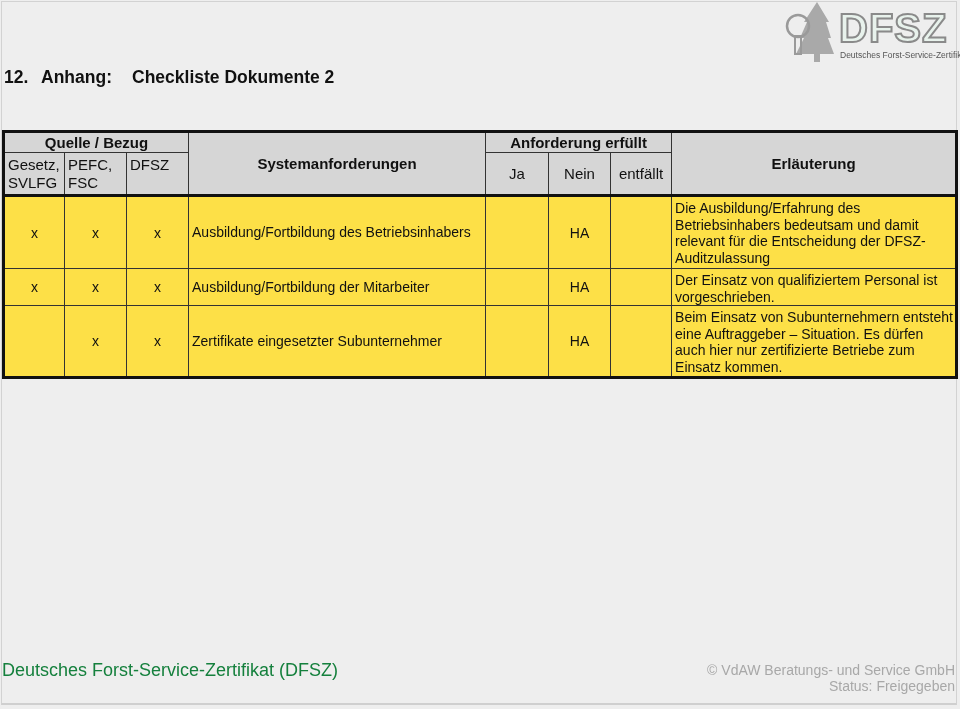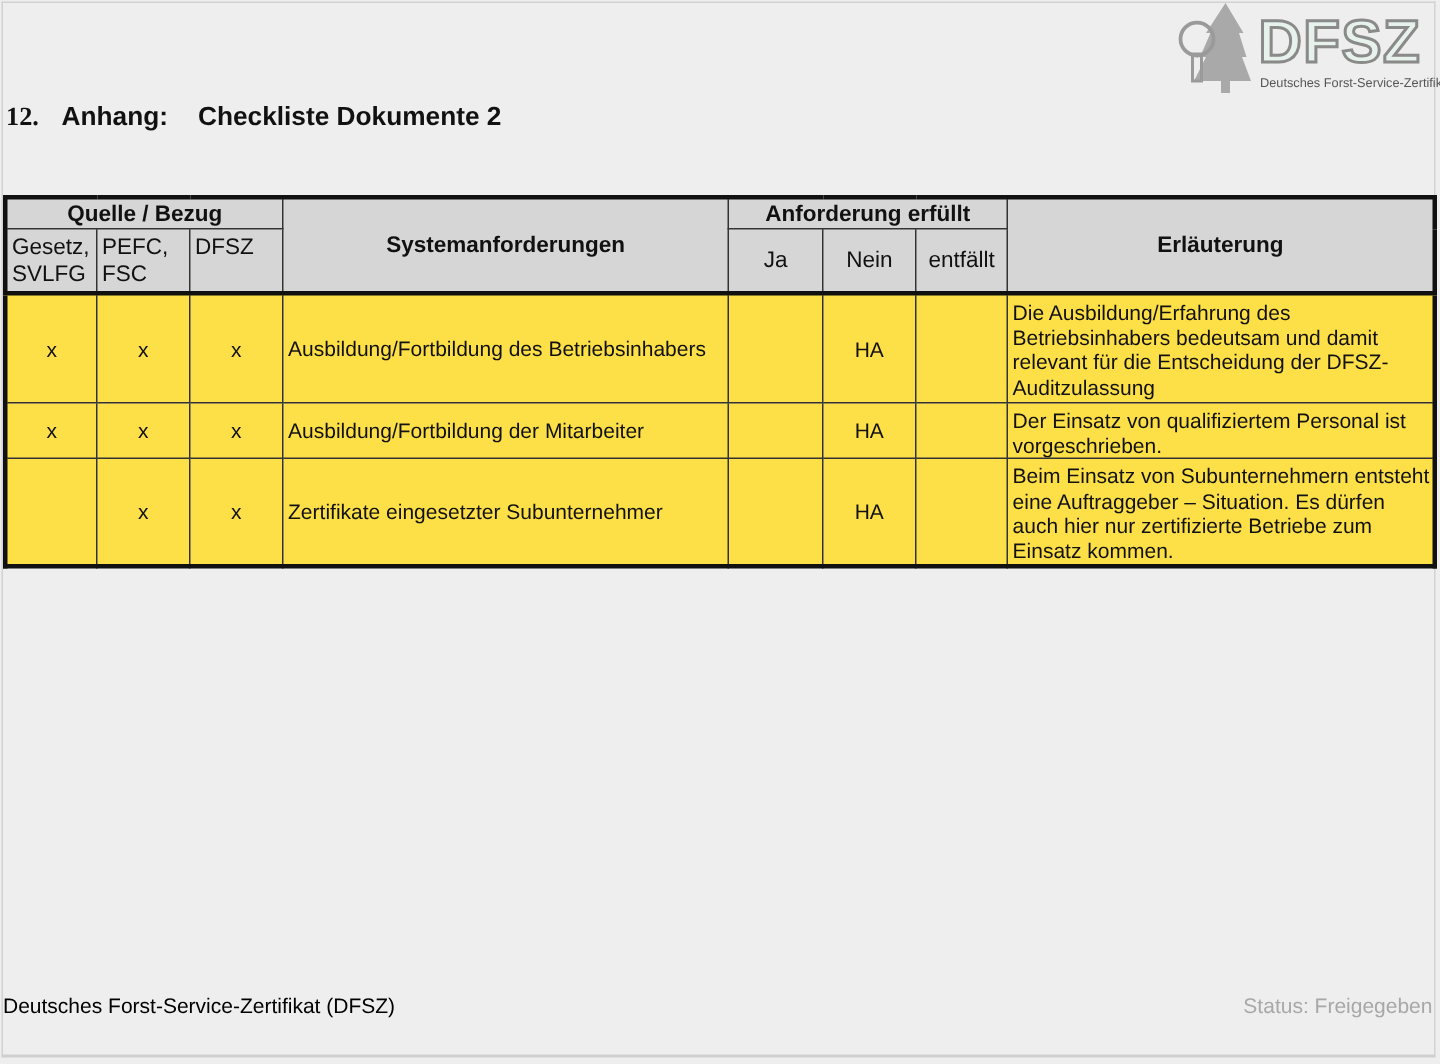--- a/index.html
+++ b/index.html
@@ -27,21 +27,21 @@
     }
     .logo-sub {
       position: absolute; left: 56px; top: 48px;
       font-size: 8.5px; color: #555; white-space: nowrap;
     }
     
     .heading {
       position: absolute; left: 4px; top: 67px;
       font-size: 17.5px; font-weight: bold; white-space: nowrap;
     }
-    .heading .num { display: inline-block; width: 37px; font-family: Liberation Serif, serif; }
+    .heading .num { display: inline-block; width: 37px; }
     .heading .lab { display: inline-block; width: 91px; }
 
     
     table.checklist {
       position: absolute; left: 2px; top: 95px;
       width: 956px;
       border-collapse: collapse;
       border: 3px solid #111;
       font-size: 14px;
       table-layout: fixed;
@@ -62,21 +62,21 @@
     .c { text-align: center; }
     .req { padding-left: 3px !important; line-height: 17px; }
     .expl { padding-left: 3px !important; line-height: 16.5px; font-size: 14px; vertical-align: top !important; padding-top: 3px !important; }
     .r1 { height: 73px; }
     .r2 { height: 37px; }
     .r3 { height: 72px; }
 
     
     .footer-left {
       position: absolute; left: 2px; top: 662px;
-      font-size: 14px; color: #000000; line-height: 16px;
+      font-size: 18px; color: #15803d; line-height: 16px;
     }
     .footer-right {
       position: absolute; right: 5px; top: 662px;
       font-size: 14px; color: #a8a8a8; line-height: 16px; text-align: right;
     }
   </style>
 </head>
 <body>
 
 <div class="page-frame"></div>
@@ -161,14 +161,15 @@
       <td class="c"></td>
       <td class="expl">Beim Einsatz von Subunternehmern entsteht eine Auftraggeber – Situation. Es dürfen auch hier nur zertifizierte Betriebe zum Einsatz kommen.</td>
     </tr>
   </tbody>
 </table>
 
 <div class="footer-left">
   <div>Deutsches Forst-Service-Zertifikat (DFSZ)</div>
 </div>
 <div class="footer-right">
+  <div>© VdAW Beratungs- und Service GmbH</div>
   <div>Status: Freigegeben</div>
 </div>
 
 </body></html>

